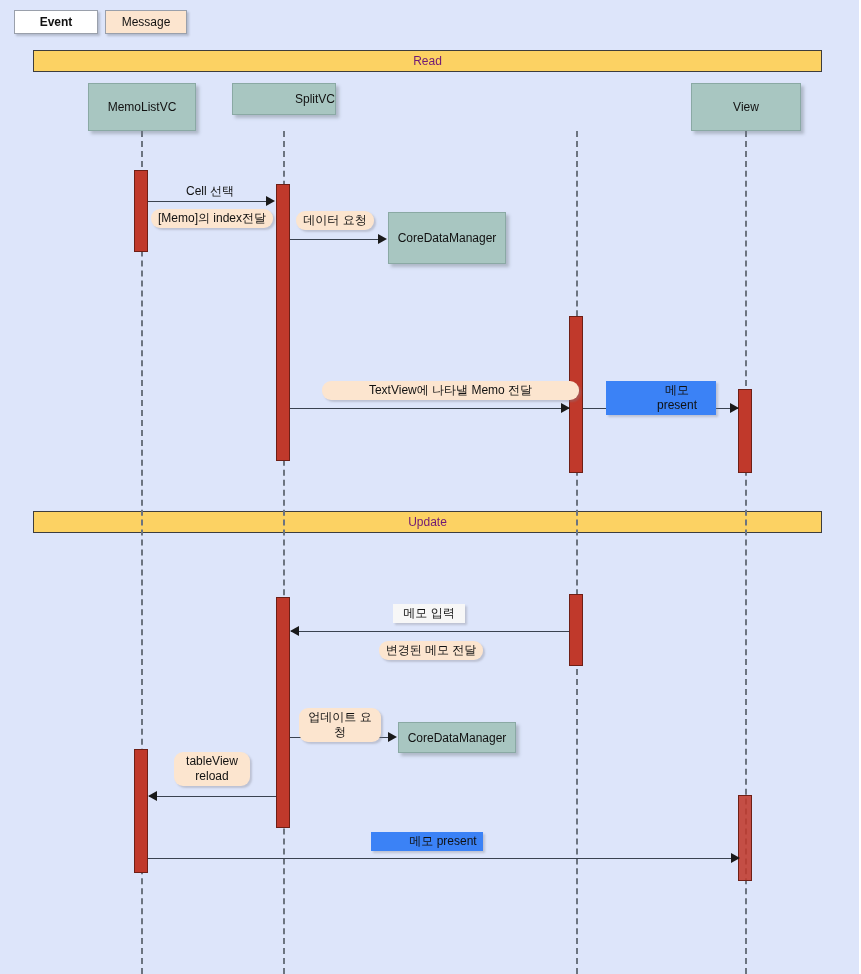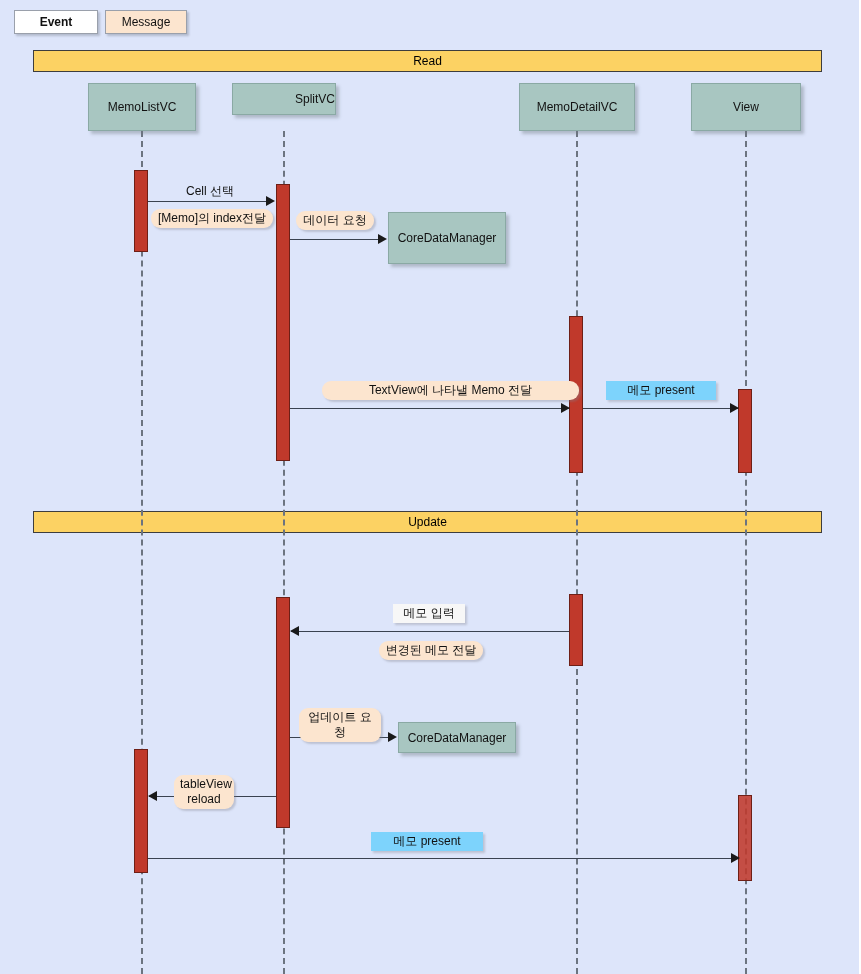--- a/index.html
+++ b/index.html
@@ -49,21 +49,21 @@
     position: absolute;
     left: 33px;
     width: 789px;
     height: 22px;
     box-sizing: border-box;
     background: #fcd263;
     border: 1px solid #3d3d3d;
     font-size: 12px;
     line-height: 20px;
     text-align: center;
-    color: #000000;
+    color: #701a75;
   }
 
   
   .lifeline {
     position: absolute;
     width: 0;
     border-left: 2px dashed #6c7480;
   }
 
   .actor-box {
@@ -121,22 +121,23 @@
   .msg.peach {
     background: #fce5cf;
     box-shadow: 2px 2px 2px rgba(130,130,140,.35);
     border-radius: 9px;
   }
   .msg.white {
     background: #f7f7f7;
     box-shadow: 2px 2px 2px rgba(130,130,140,.35);
   }
   .msg.green {
-    background: #7dd3fc;
+    background: #3b82f6;
     box-shadow: 2px 2px 2px rgba(130,130,140,.35);
+    padding-left: 38px;
   }
   .msg.plain {
     background: transparent;
     box-shadow: none;
   }
 
   .side-box {
     position: absolute;
     box-sizing: border-box;
     background: #a8c6c1;
@@ -159,23 +160,20 @@
   <div class="legend-chip legend-message">Message</div>
 
   <div class="band" style="top:50px;">Read</div>
   <div class="band" style="top:511px;">Update</div>
 
   <div class="actor-box" style="left:88px;top:83px;width:108px;height:48px;">
     <span>MemoListVC</span>
   </div>
   <div class="actor-box" style="left:232px;top:83px;width:104px;height:32px;justify-content:flex-end;">
     <span>SplitVC</span>
-  </div>
-  <div class="actor-box" style="left:519px;top:83px;width:116px;height:48px;">
-    <span>MemoDetailVC</span>
   </div>
   <div class="actor-box" style="left:691px;top:83px;width:110px;height:48px;">
     <span>View</span>
   </div>
 
   <div class="lifeline" style="left:141px;top:131px;height:843px;"></div>
   <div class="lifeline" style="left:283px;top:131px;height:843px;"></div>
   <div class="lifeline" style="left:576px;top:131px;height:843px;"></div>
   <div class="lifeline" style="left:745px;top:131px;height:843px;"></div>
 
@@ -216,20 +214,20 @@
 
   <div class="arrow-line" style="left:290px;top:737px;width:100px;"></div>
   <div class="arrow-head right" style="left:388px;top:732px;"></div>
   <div class="msg peach" style="left:299px;top:708px;width:82px;">업데이트 요청</div>
   <div class="side-box" style="left:398px;top:722px;width:118px;height:31px;">
     <span>CoreDataManager</span>
   </div>
 
   <div class="arrow-line" style="left:149px;top:796px;width:127px;"></div>
   <div class="arrow-head left" style="left:148px;top:791px;"></div>
-  <div class="msg peach" style="left:174px;top:752px;width:60px;margin-top:23px;">tableView
+  <div class="msg peach" style="left:174px;top:752px;width:76px;">tableView
 reload</div>
 
   <div class="arrow-line" style="left:148px;top:858px;width:586px;"></div>
   <div class="arrow-head right" style="left:731px;top:853px;"></div>
   <div class="msg green" style="left:371px;top:832px;width:112px;">메모 present</div>
 
 </div>
 
 </body></html>

